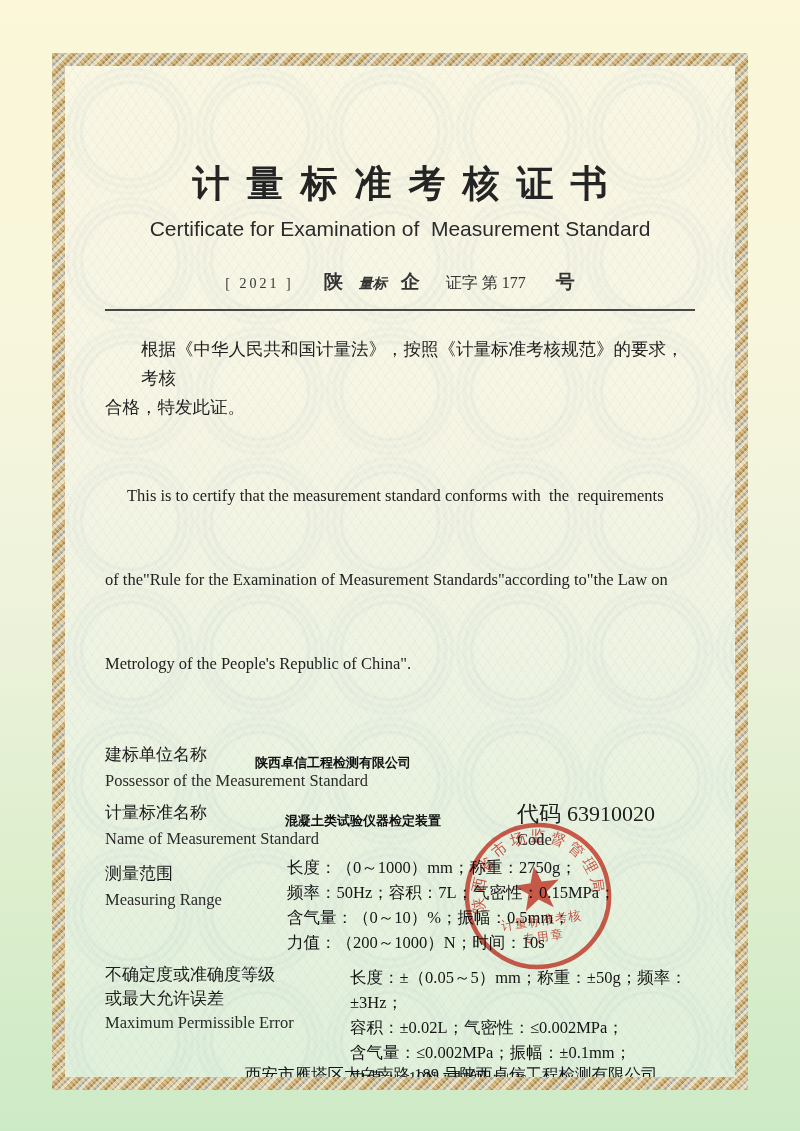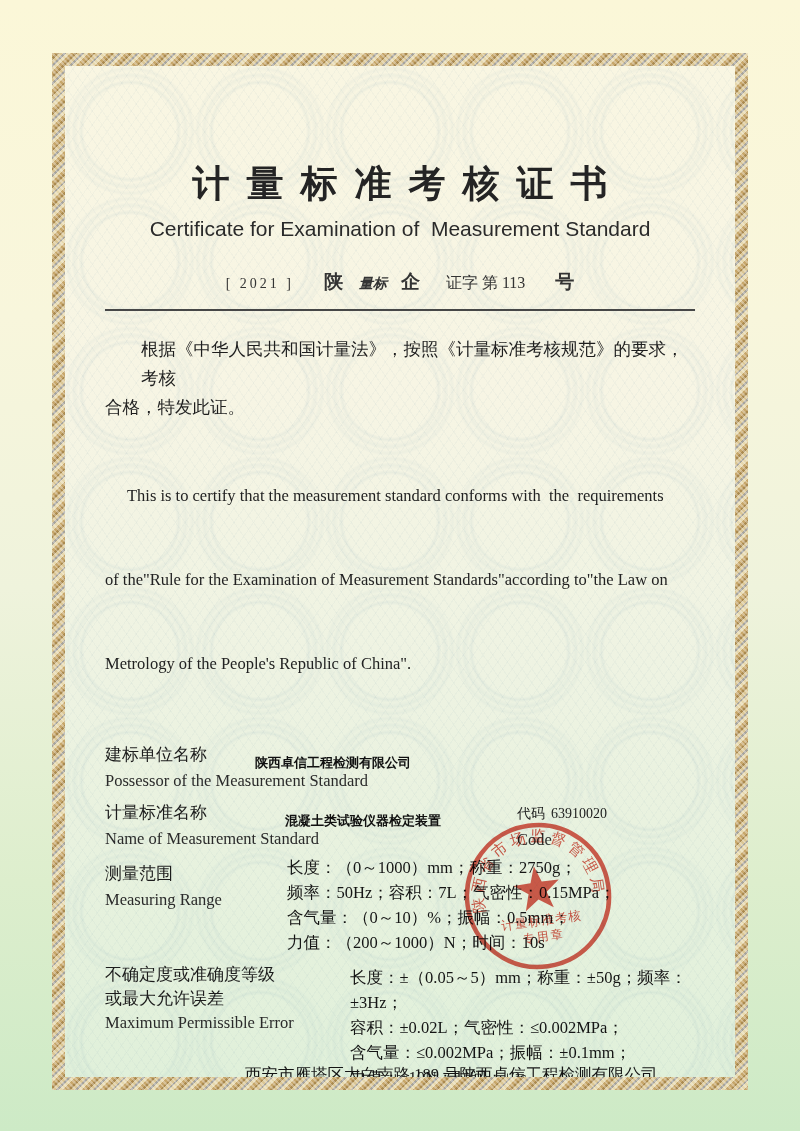--- a/index.html
+++ b/index.html
@@ -62,21 +62,21 @@
   .val-bold { position:absolute; top:8px; font-family:"Liberation Sans", sans-serif; font-weight:700; font-size:13px; line-height:26px; color:#101010; }
   .vlines { position:absolute; top:0; font-size:16.5px; color:#141414; }
   .vlines div { line-height:25px; }
 
   .row1 { margin-top:8px; min-height:52px; }
   .row1 .val-bold { left:150px; }
 
   .row2 { margin-top:6px; min-height:54px; }
   .row2 .val-bold { left:180px; }
   .code-blk { position:absolute; left:412px; top:0; }
-  .code-line { font-size:14px; line-height:27px; color:#1c1c1c;text-align:right; }
+  .code-line { font-size:22px; line-height:27px; color:#1c1c1c;text-align:right; }
   .code-line .code-val { font-family:"Liberation Serif", serif; font-weight:400; margin-left:6px; }
   .code-en { font-size:16.5px; line-height:26px; color:#2a2a2a; }
 
   .row3 { margin-top:3px; min-height:104px; }
   .row3 .lab-wrap { padding-top:4px; }
   .row3 .vlines { left:182px; top:-2px; }
 
   .row4 { margin-top:2px; min-height:98px; }
   .row4 .lab-cn, .row4 .lab-en { line-height:24px; }
   .row4 .vlines { left:245px; top:2px; }
@@ -102,21 +102,21 @@
       <div class="content">
 
         <h1 class="title-cn">计量标准考核证书</h1>
         <div class="title-en">Certificate for Examination of  Measurement Standard</div>
 
         <div class="cert-no">
           <span class="seg yr">[  2021  ]</span>
           <span class="seg big">陕</span>
           <span class="seg small">量标</span>
           <span class="seg big entity">企</span>
-          <span class="seg mid">证字 第 113</span>
+          <span class="seg mid">证字 第 177</span>
           <span class="seg big">号</span>
         </div>
 
         <hr class="rule">
 
         <div class="para-cn">
           <div class="ind">根据《中华人民共和国计量法》，按照《计量标准考核规范》的要求，考核</div>
           <div>合格，特发此证。</div>
         </div>
         <div class="para-en">

